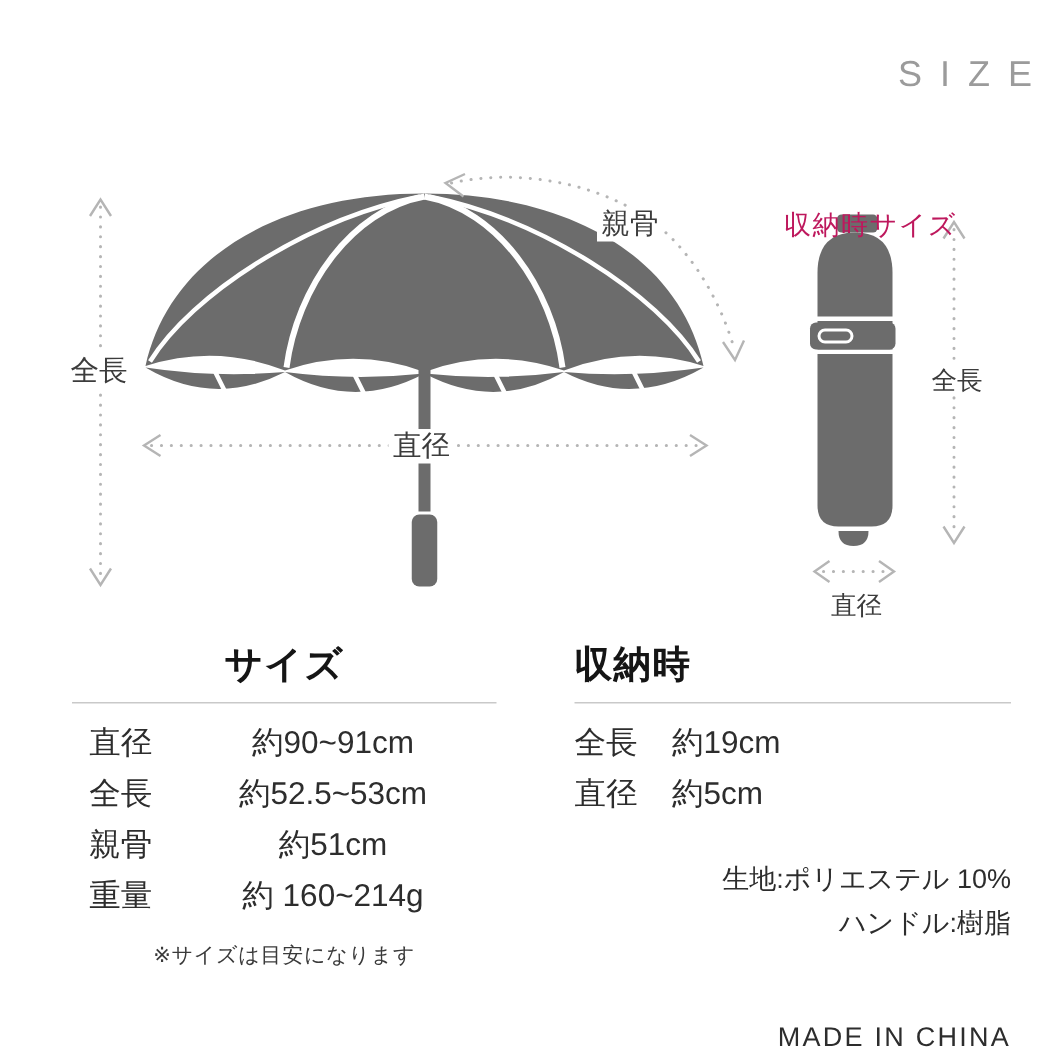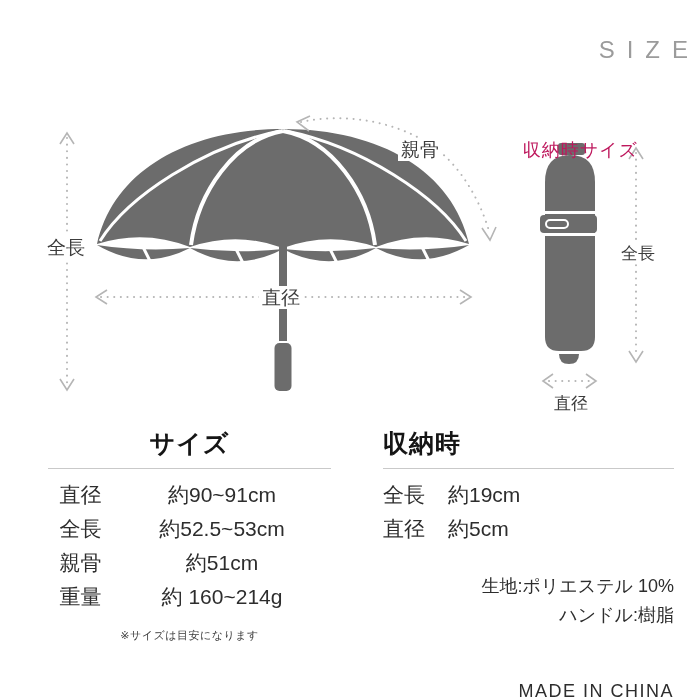--- a/index.html
+++ b/index.html
@@ -65,21 +65,21 @@
     display:flex;
     align-items:center;
     height:34px;
     font-size:21px;
     color:#2d2d2d;
   }
   .spec-row .lbl{width:65px;flex:none;}
   .spec-row .val{flex:1;}
   .note{
     margin:14px 0 0 0;
-    font-size:11px;
+    font-size:14px;
     color:#3a3a3a;
     letter-spacing:0.5px;
   }
   .materials{
     margin-top:26px;
     text-align:right;
     font-size:18px;
     color:#2d2d2d;
   }
   .materials p{margin:0;line-height:28.5px;}

